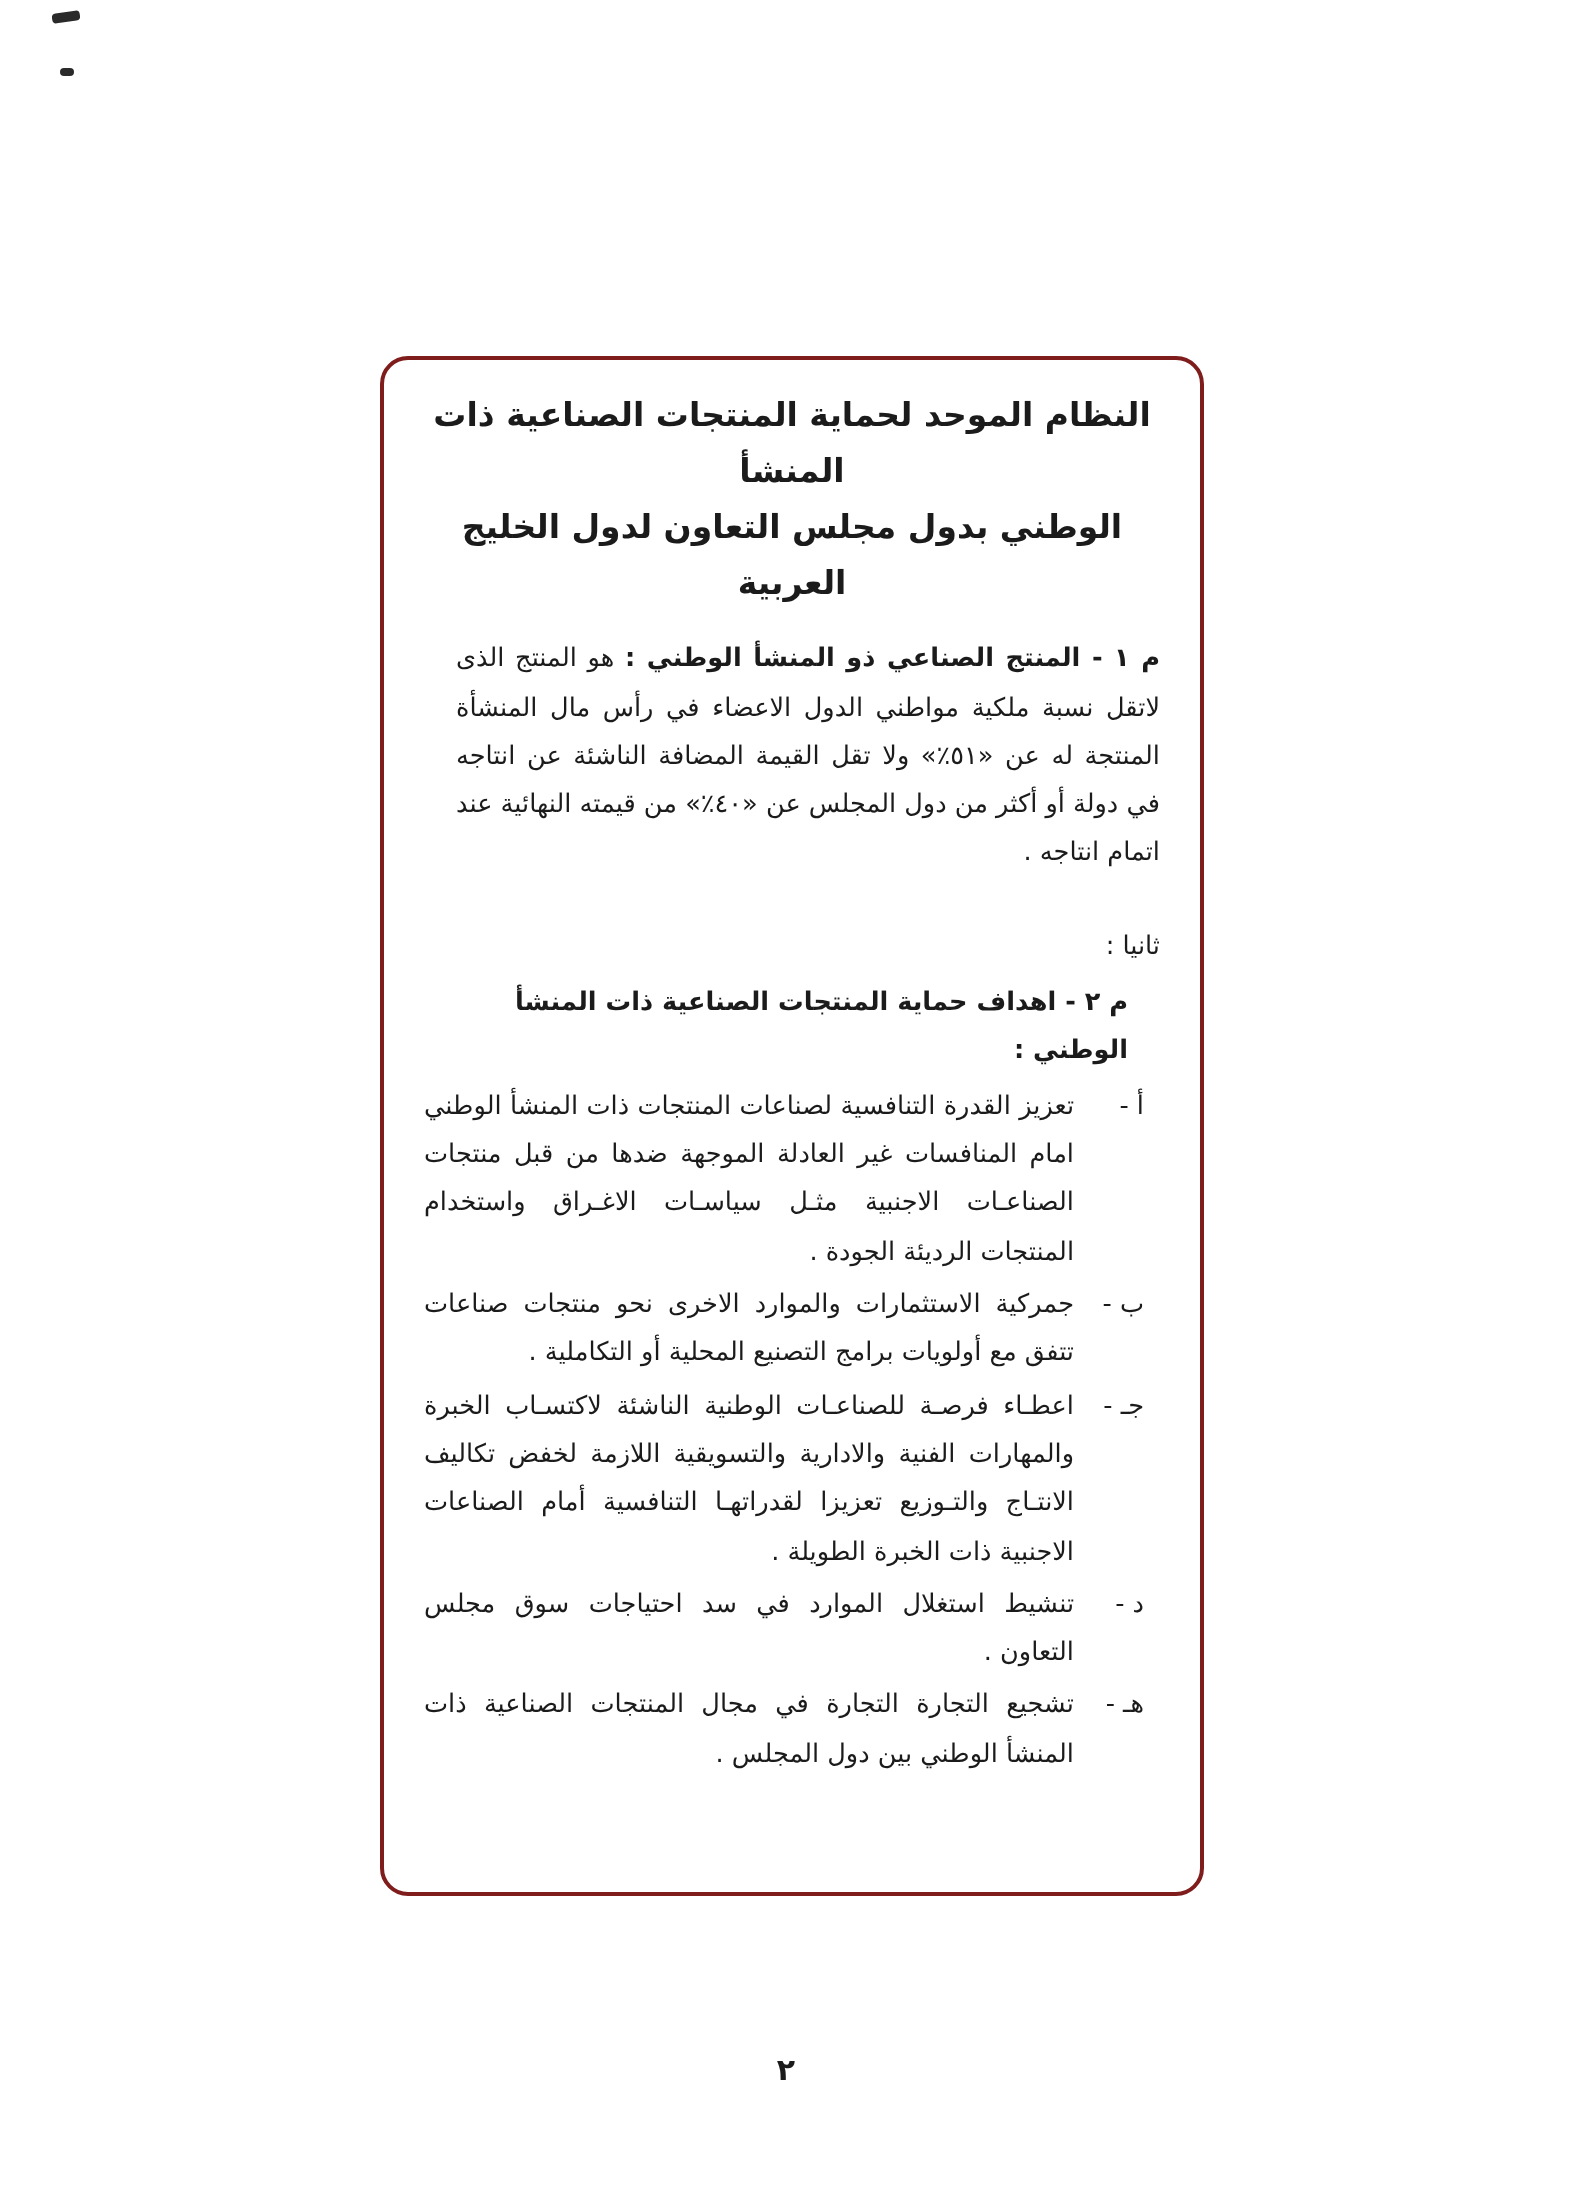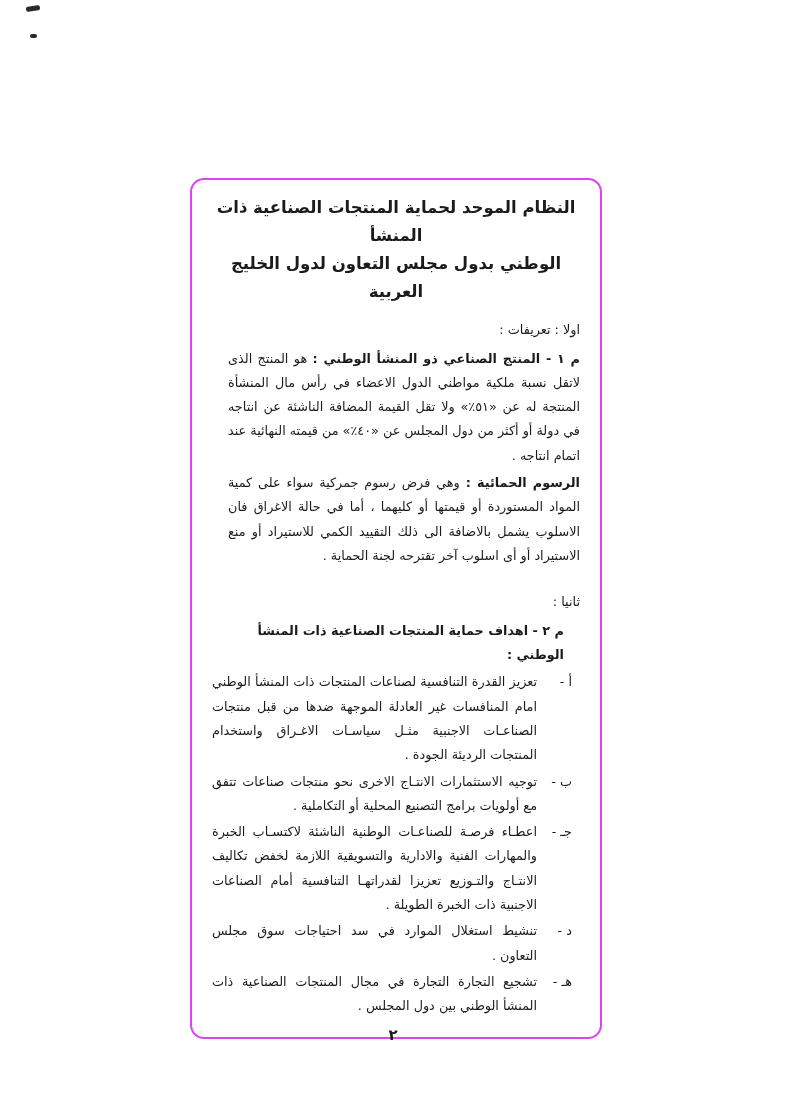--- a/index.html
+++ b/index.html
@@ -28,21 +28,21 @@
   .artifact.a1 { left: 26px; top: 6px; width: 14px; height: 5px; transform: rotate(-8deg); border-radius: 2px; }
   .artifact.a2 { left: 30px; top: 34px; width: 7px; height: 4px; border-radius: 2px; }
 
   .frame {
     position: absolute;
     left: 190px;
     top: 178px;
     width: 412px;
     min-height: 770px;
     box-sizing: border-box;
-    border: 2px solid #d946ef;
+    border: 2px solid #7f1d1d;
     border-radius: 14px;
     padding: 14px 20px 16px 20px;
     direction: rtl;
     background: #ffffff;
   }
   .doc-title {
     text-align: center;
     font-weight: bold;
     font-size: 16.5px;
     line-height: 1.7;
@@ -110,48 +110,43 @@
   <div class="artifact a1"></div>
   <div class="artifact a2"></div>
 
   <div class="frame">
 
     <div class="doc-title">
       <div>النظام الموحد لحماية المنتجات الصناعية ذات المنشأ</div>
       <div>الوطني بدول مجلس التعاون لدول الخليج العربية</div>
     </div>
 
-    <div class="section-heading">اولا : تعريفات :</div>
 
     <p class="para">
       <span class="lead">م ١ - المنتج الصناعي ذو المنشأ الوطني :</span>
       <span>هو المنتج الذى لاتقل نسبة ملكية مواطني الدول الاعضاء في رأس مال المنشأة المنتجة له عن «٥١٪» ولا تقل القيمة المضافة الناشئة عن انتاجه في دولة أو أكثر من دول المجلس عن «٤٠٪» من قيمته النهائية عند اتمام انتاجه .</span>
     </p>
 
 
-    <p class="para">
-      <span class="lead">الرسوم الحمائية :</span>
-      <span>وهي فرض رسوم جمركية سواء على كمية المواد المستوردة أو قيمتها أو كليهما ، أما في حالة الاغراق فان الاسلوب يشمل بالاضافة الى ذلك التقييد الكمي للاستيراد أو منع الاستيراد أو أى اسلوب آخر تقترحه لجنة الحماية .</span>
-    </p>
 
 
     <div class="section-heading spaced">ثانيا :</div>
 
     <div class="obj-lead">م ٢ - اهداف حماية المنتجات الصناعية ذات المنشأ الوطني :</div>
 
     <div class="obj-list">
 
       <div class="obj-item">
         <span class="obj-marker">أ -</span>
         <span class="obj-text">تعزيز القدرة التنافسية لصناعات المنتجات ذات المنشأ الوطني امام المنافسات غير العادلة الموجهة ضدها من قبل منتجات الصناعـات الاجنبية مثـل سياسـات الاغـراق واستخدام المنتجات الرديئة الجودة .</span>
       </div>
 
       <div class="obj-item">
         <span class="obj-marker">ب -</span>
-        <span class="obj-text">توجيه الاستثمارات الانتـاج الاخرى نحو منتجات صناعات تتفق مع أولويات برامج التصنيع المحلية أو التكاملية .</span>
+        <span class="obj-text">جمركية الاستثمارات والموارد الاخرى نحو منتجات صناعات تتفق مع أولويات برامج التصنيع المحلية أو التكاملية .</span>
       </div>
 
       <div class="obj-item">
         <span class="obj-marker">جـ -</span>
         <span class="obj-text">اعطـاء فرصـة للصناعـات الوطنية الناشئة لاكتسـاب الخبرة والمهارات الفنية والادارية والتسويقية اللازمة لخفض تكاليف الانتـاج والتـوزيع تعزيزا لقدراتهـا التنافسية أمام الصناعات الاجنبية ذات الخبرة الطويلة .</span>
       </div>
 
       <div class="obj-item">
         <span class="obj-marker">د -</span>
         <span class="obj-text">تنشيط استغلال الموارد في سد احتياجات سوق مجلس التعاون .</span>

